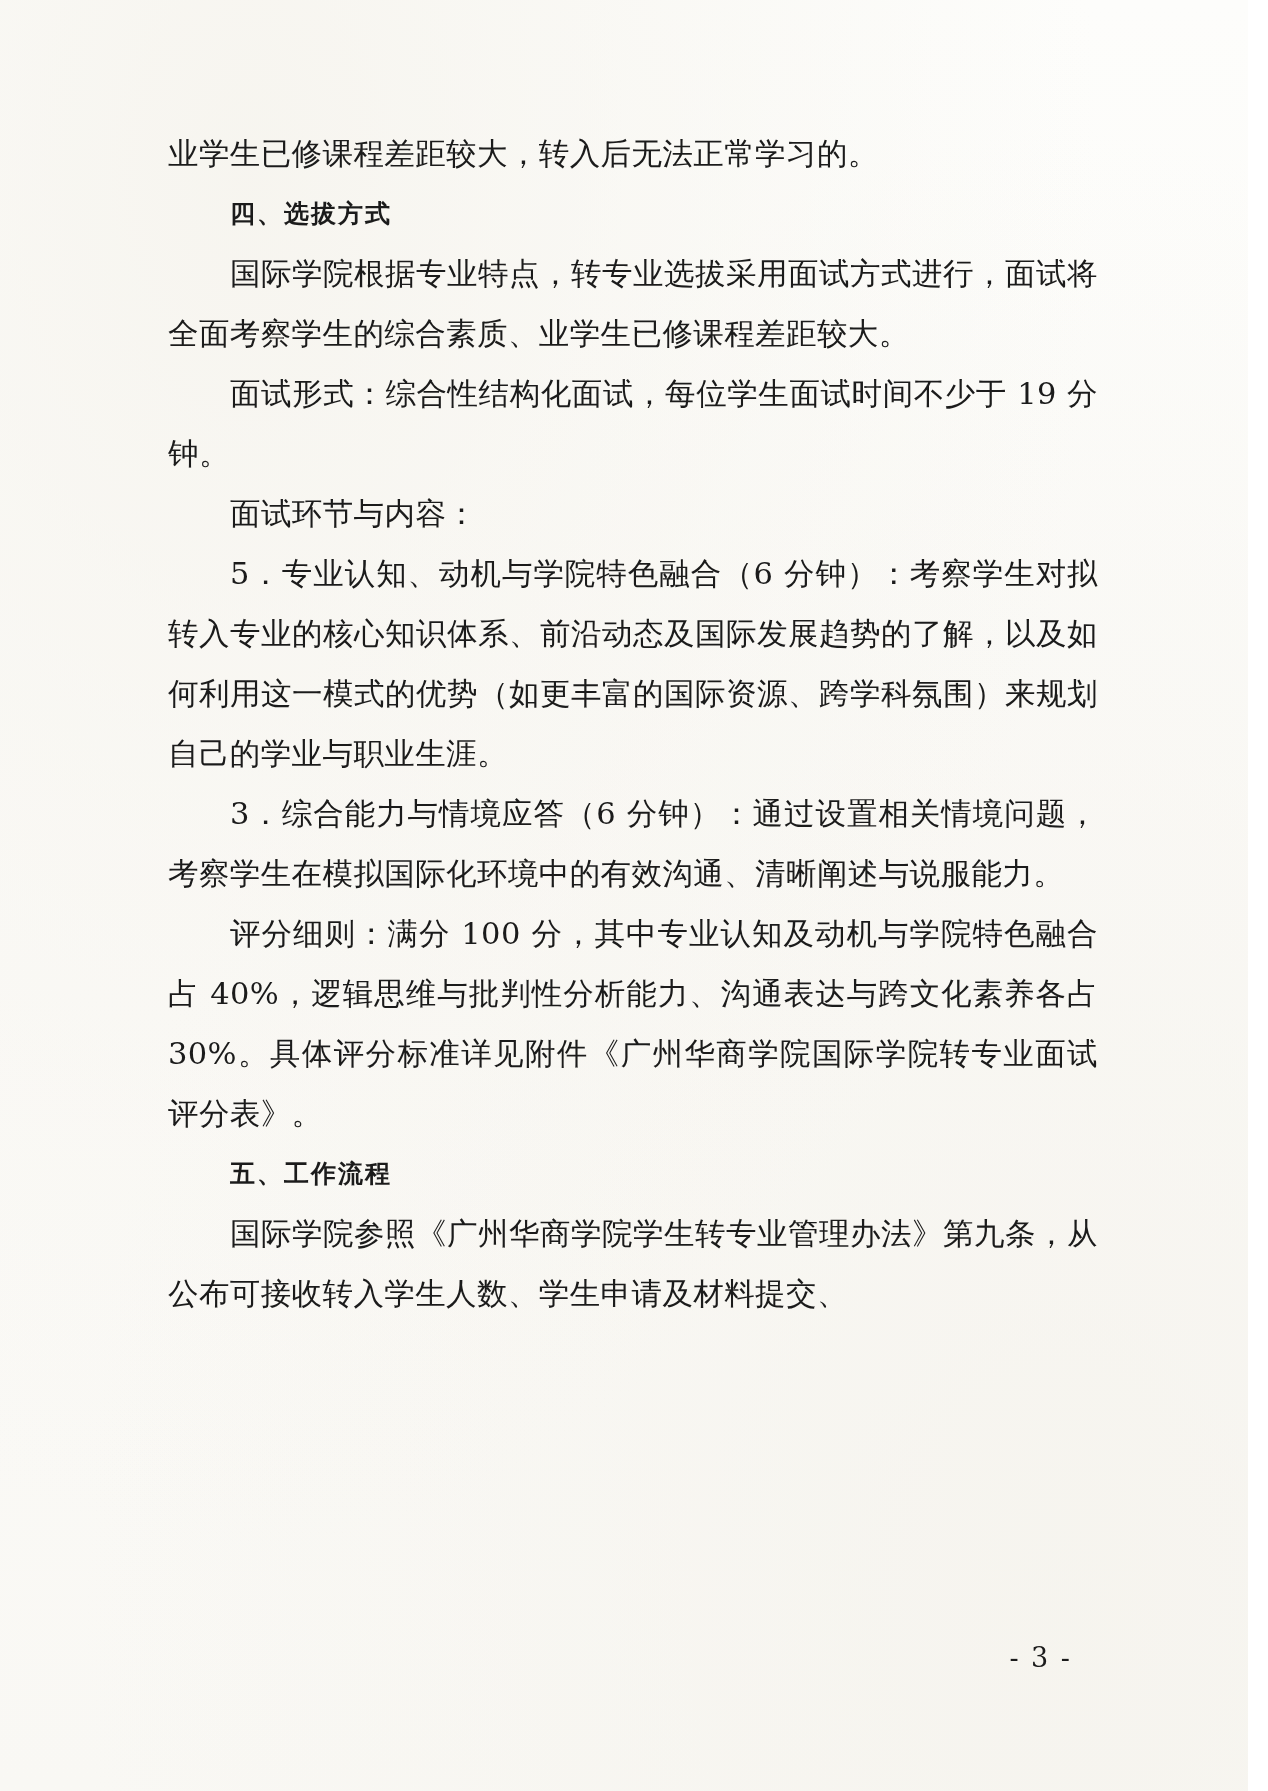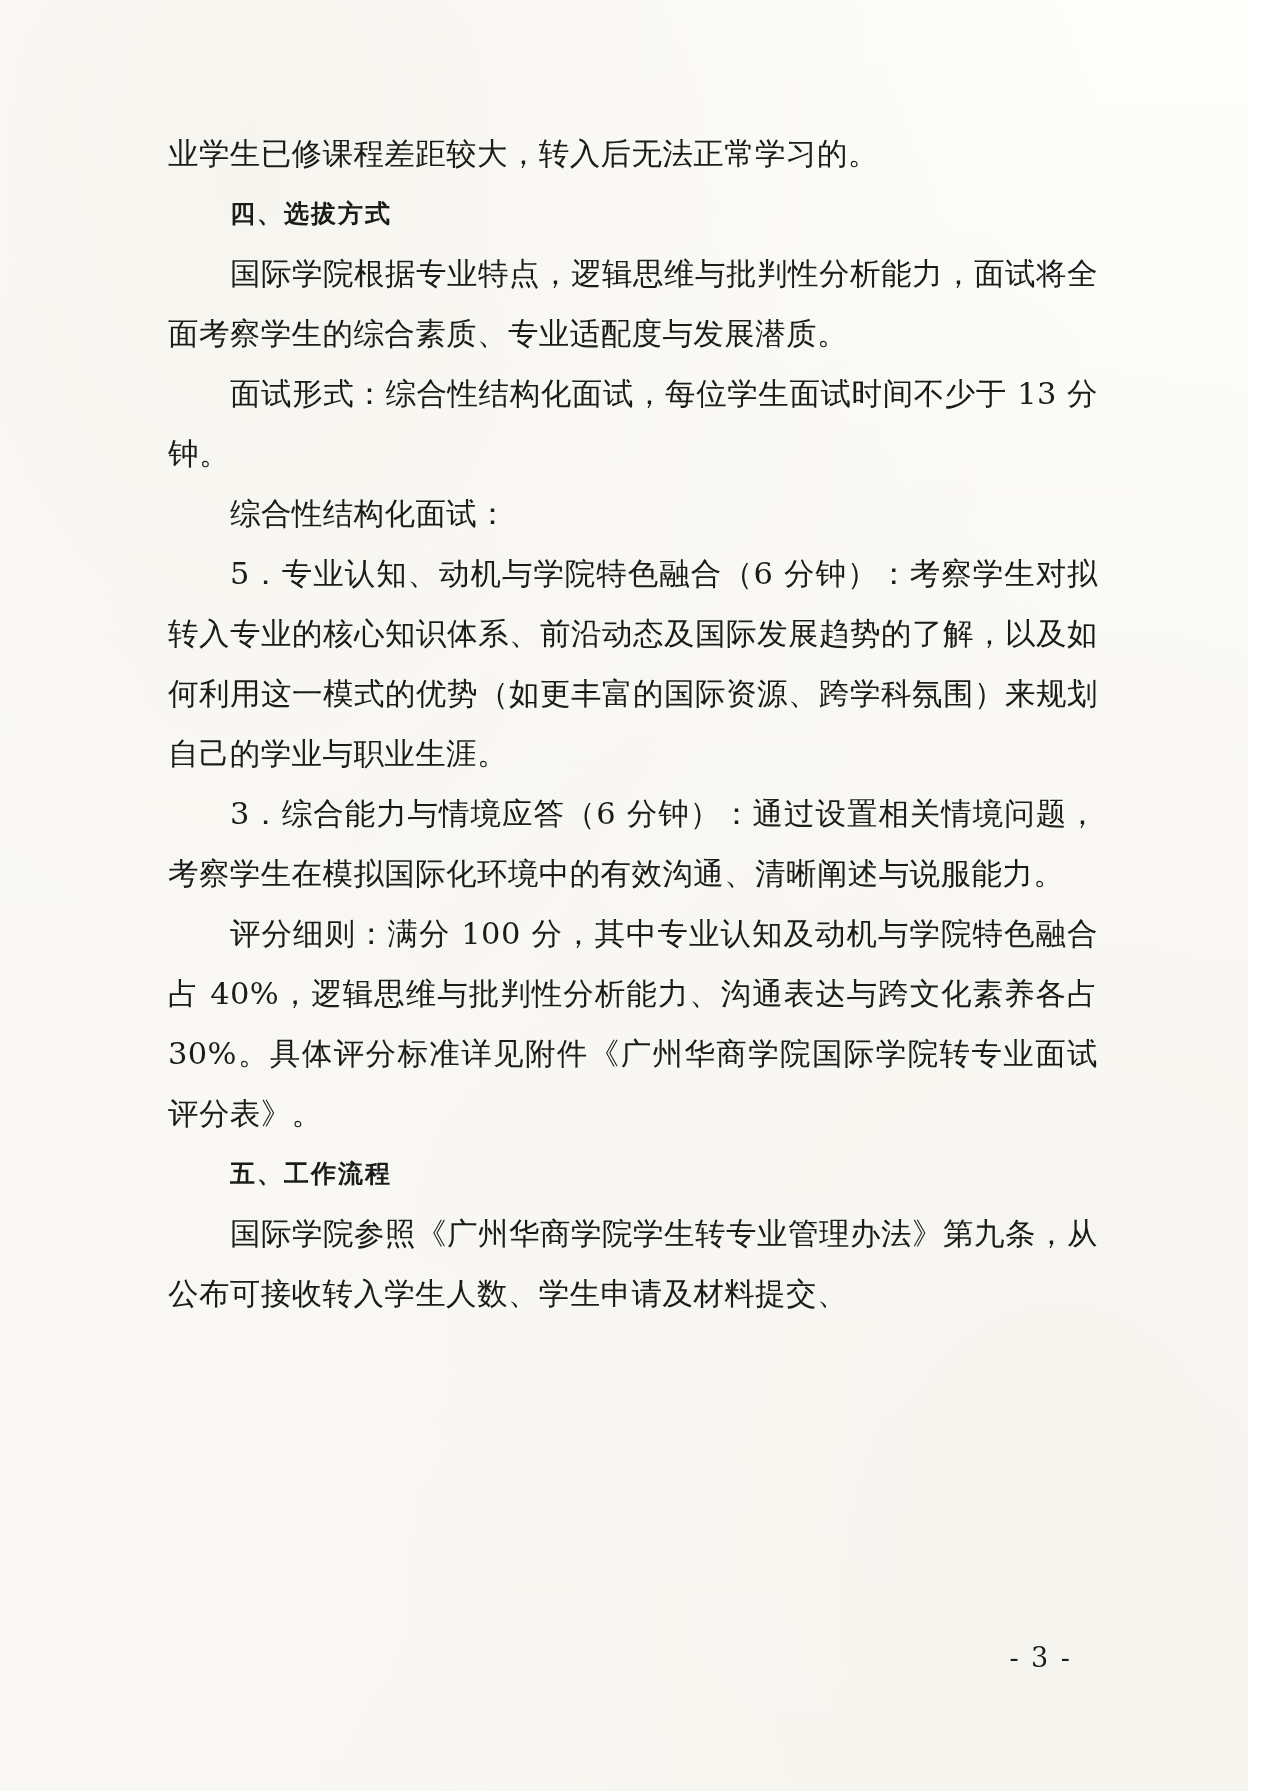--- a/index.html
+++ b/index.html
@@ -70,23 +70,23 @@
 </style>
 </head>
 <body>
 
 <div class="page">
   <div class="paper-tint"></div>
 
   <div class="content">
     <p class="tight">业学生已修课程差距较大，转入后无法正常学习的。</p>
     <p class="heading">四、选拔方式</p>
-    <p class="indent">国际学院根据专业特点，逻辑思维与批判性分析能力，面试将全面考察学生的综合素质、专业适配度与发展潜质。</p>
-    <p class="indent">面试形式：综合性结构化面试，每位学生面试时间不少于 13 分钟。</p>
-    <p class="indent">综合性结构化面试：</p>
+    <p class="indent">国际学院根据专业特点，转专业选拔采用面试方式进行，面试将全面考察学生的综合素质、业学生已修课程差距较大。</p>
+    <p class="indent">面试形式：综合性结构化面试，每位学生面试时间不少于 19 分钟。</p>
+    <p class="indent">面试环节与内容：</p>
     <p class="indent">5．专业认知、动机与学院特色融合（6 分钟）：考察学生对拟转入专业的核心知识体系、前沿动态及国际发展趋势的了解，以及如何利用这一模式的优势（如更丰富的国际资源、跨学科氛围）来规划自己的学业与职业生涯。</p>
     <p class="indent">3．综合能力与情境应答（6 分钟）：通过设置相关情境问题，考察学生在模拟国际化环境中的有效沟通、清晰阐述与说服能力。</p>
     <p class="indent">评分细则：满分 100 分，其中专业认知及动机与学院特色融合占 40%，逻辑思维与批判性分析能力、沟通表达与跨文化素养各占 30%。具体评分标准详见附件《广州华商学院国际学院转专业面试评分表》。</p>
     <p class="heading">五、工作流程</p>
     <p class="indent">国际学院参照《广州华商学院学生转专业管理办法》第九条，从公布可接收转入学生人数、学生申请及材料提交、</p>
   </div>
 
   <div class="page-number">- 3 -</div>
 </div>
 

